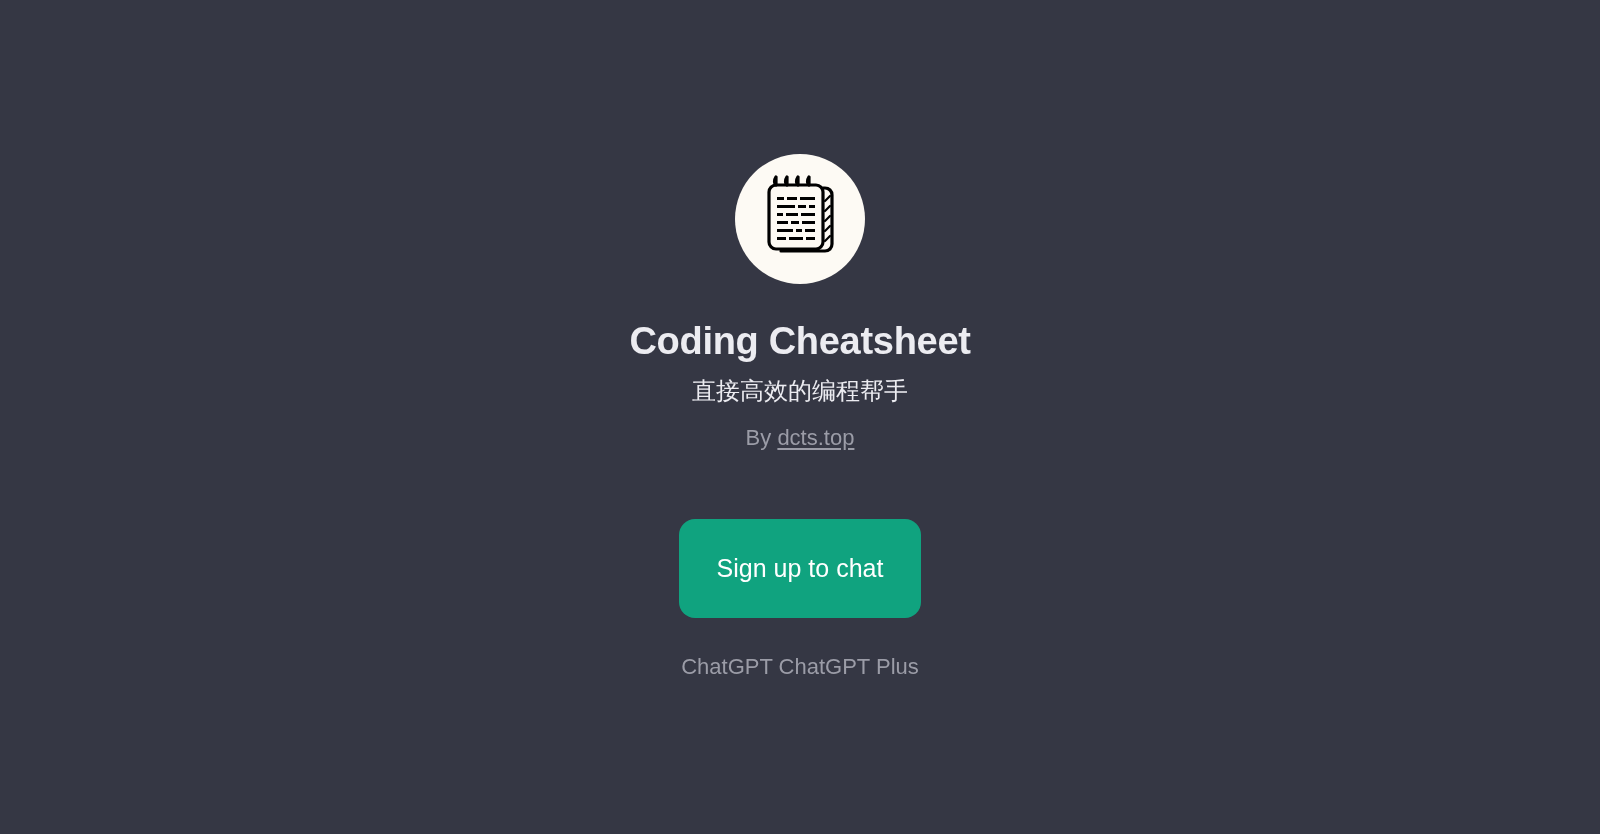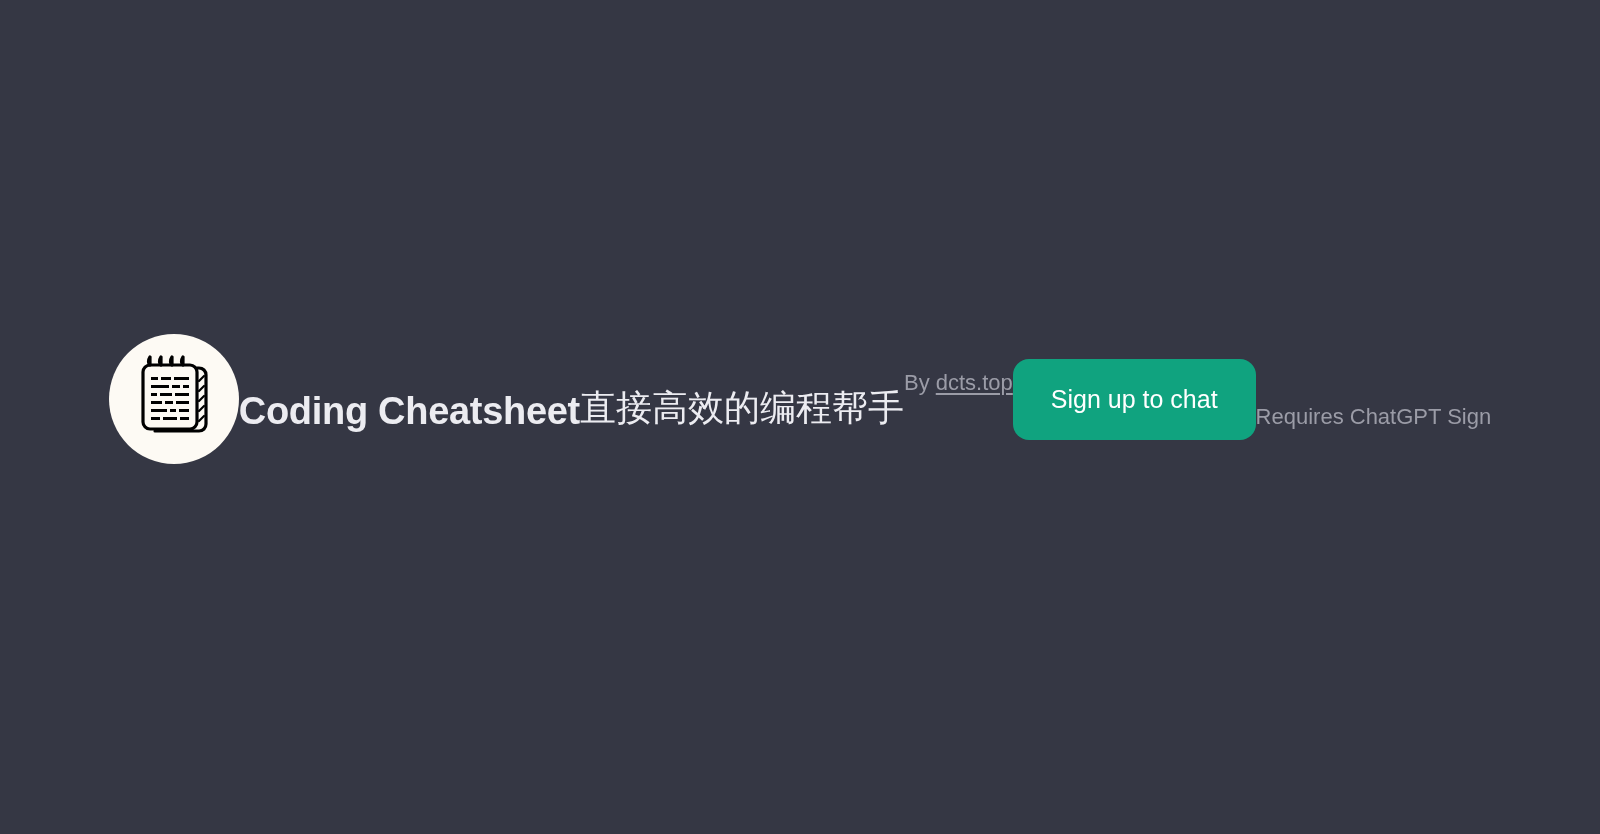--- a/index.html
+++ b/index.html
@@ -11,21 +11,21 @@
       width: 1600px;
       height: 834px;
       background-color: #353744;
       font-family: -apple-system, BlinkMacSystemFont, "Segoe UI", Helvetica, Arial, sans-serif;
       display: flex;
       align-items: center;
       justify-content: center;
     }
     .container {
       display: flex;
-      flex-direction: row;
+      flex-direction: column;
       align-items: center;
       text-align: center;
       justify-content: center;
     }
     .avatar {
       width: 130px;
       height: 130px;
       border-radius: 50%;
       background-color: #fdfaf4;
       display: flex;
@@ -39,41 +39,41 @@
     }
     .title {
       color: #ececf1;
       font-size: 38px;
       font-weight: 600;
       margin-bottom: 12px;
       letter-spacing: -0.3px;
     }
     .subtitle {
       color: #ececf1;
-      font-size: 36px;
+      font-size: 24px;
       font-weight: 400;
       margin-bottom: 18px;
     }
     .author-line {
       color: #9b9ca7;
       font-size: 22px;
       margin-bottom: 68px;
     }
     .author-link {
       color: #9b9ca7;
       text-decoration: underline;
       text-underline-offset: 3px;
       margin-top: 8px;
     }
     .signup-btn {
       background-color: #10a37f;
       color: #ffffff;
       border: none;
       border-radius: 16px;
-      padding: 26px 38px;
+      padding: 35px 38px;
       font-size: 25px;
       font-weight: 500;
       cursor: pointer;
       margin-bottom: 36px;
       font-family: inherit;
     }
     .requires-text {
       color: #9b9ca7;
       font-size: 22px;
     }
@@ -131,15 +131,15 @@
   <h1 class="title">Coding Cheatsheet</h1>
 
   <div class="subtitle">直接高效的编程帮手</div>
 
   <div class="author-line">
     <span>By </span><a href="#" class="author-link">dcts.top</a>
   </div>
 
   <button class="signup-btn">Sign up to chat</button>
 
-  <div class="requires-text">Requires ChatGPT Sign</div>
+  <div class="requires-text">ChatGPT ChatGPT Plus</div>
 
 </div>
 
 </body></html>

